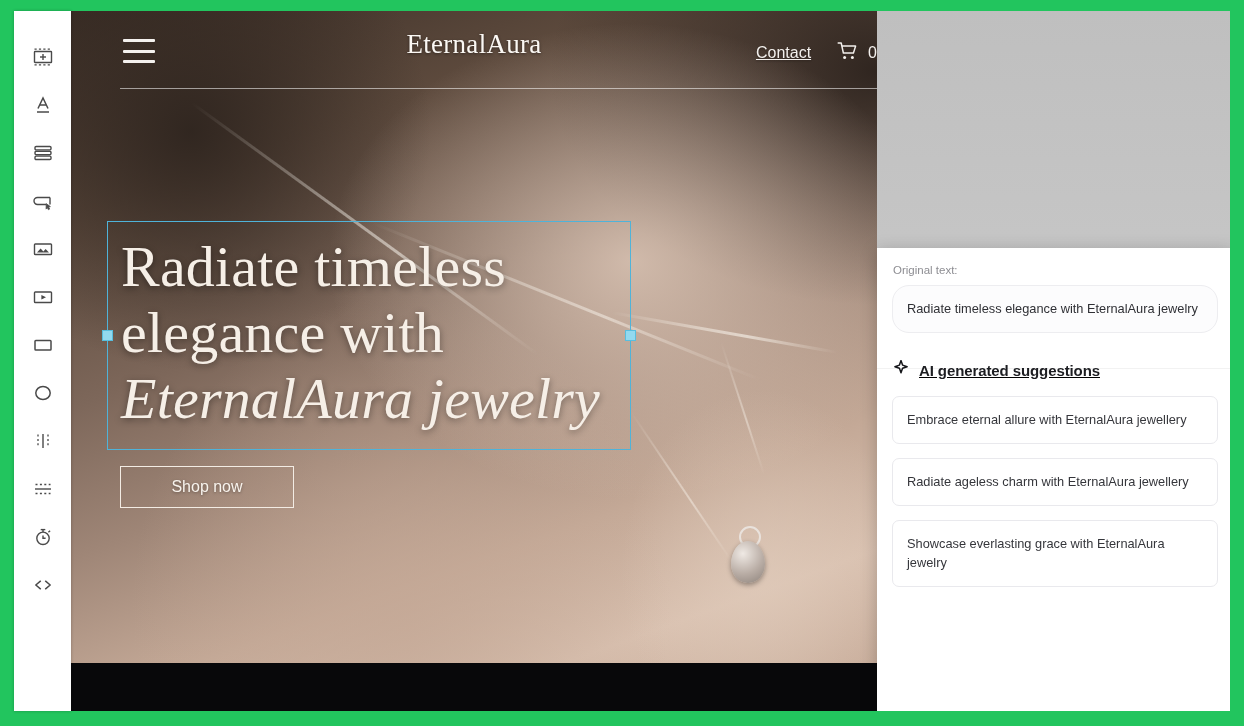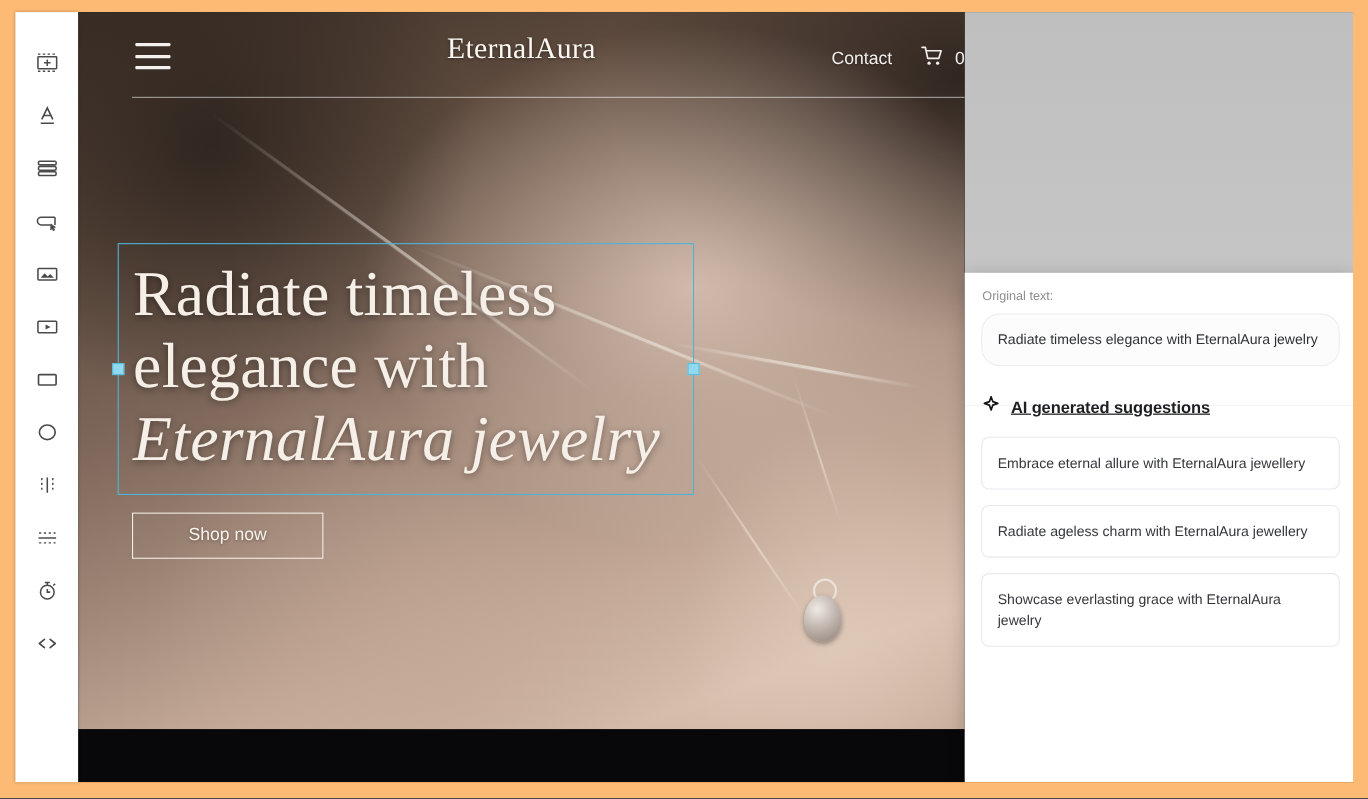--- a/index.html
+++ b/index.html
@@ -12,21 +12,21 @@
     height: 726px;
     overflow: hidden;
     font-family: "Liberation Sans", sans-serif;
     position: relative;
   }
 
   
   #app-root {
     position: absolute;
     inset: 0;
-    background: #fdba74;
+    background: #22c55e;
     padding-left: 39px;
   }
 
   
   #tool-rail {
     position: absolute;
     left: 14px;
     top: 11px;
     width: 57px;
     height: 700px;
@@ -158,20 +158,21 @@
     display: flex;
     align-items: center;
     gap: 26px;
     color: #f2efec;
   }
   #nav-contact {
     font-size: 16px;
     color: #f3f0ed;
     cursor: pointer;
     text-shadow: 0 1px 2px rgba(0,0,0,0.35);
+    text-decoration: underline;
   }
   #cart-group {
     display: flex;
     align-items: center;
     gap: 9px;
     cursor: pointer;
   }
   #cart-count {
     font-size: 16px;
     color: #f3f0ed;

